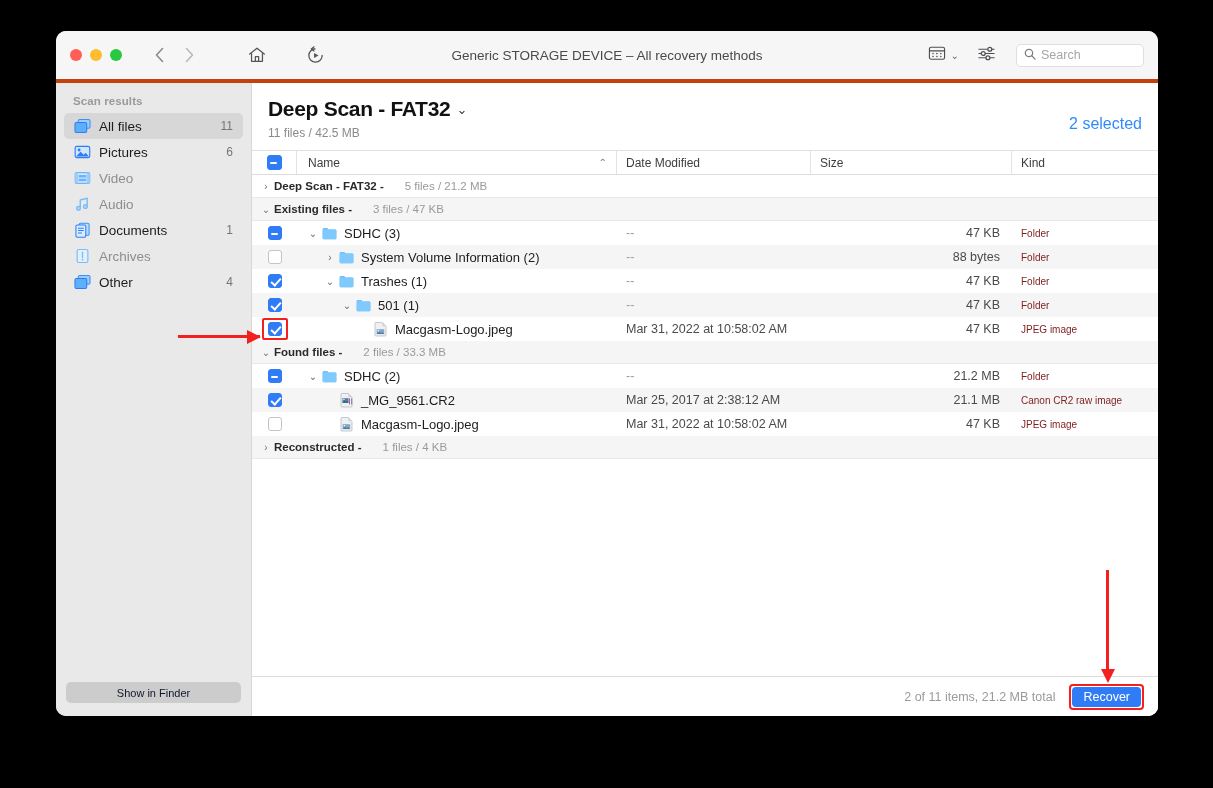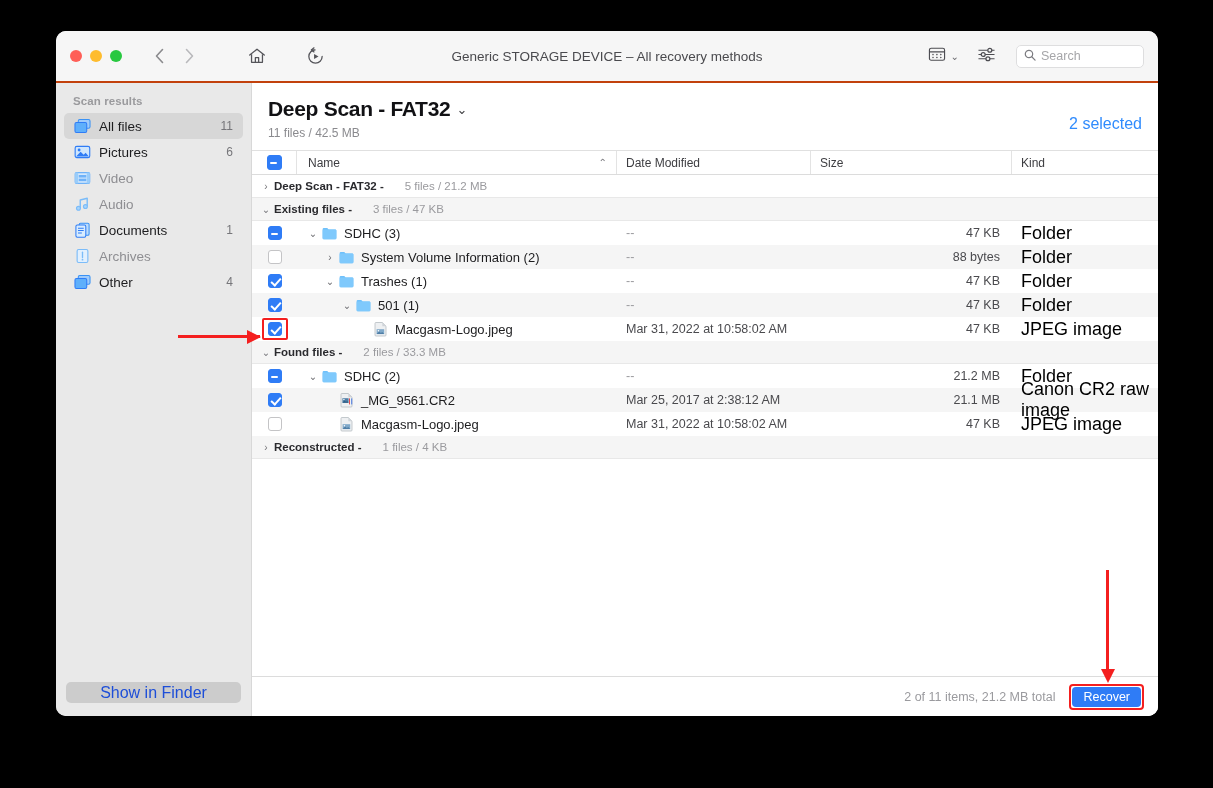--- a/index.html
+++ b/index.html
@@ -19,21 +19,21 @@
     border-radius: 10px;
     overflow: hidden;
     box-shadow: 0 10px 40px rgba(0,0,0,0.55);
   }
 
   
   .toolbar {
     position: relative;
     height: 52px;
     background: #f6f6f6;
-    border-bottom: 2px solid #c2410c;
+    border-bottom: 4px solid #c2410c;
     display: flex;
     align-items: center;
   }
   .traffic { display: flex; gap: 8px; margin-left: 14px; }
   .tl { width: 12px; height: 12px; border-radius: 50%; }
   .tl.red { background: #ff5f57; }
   .tl.yellow { background: #febc2e; }
   .tl.green { background: #28c840; }
 
   .navbtns { display: flex; gap: 4px; margin-left: 24px; align-items: center; }
@@ -112,21 +112,21 @@
   .sb-label { font-size: 13.5px; color: #1d1d1f; flex: 1; }
   .sb-label.muted { color: #8e8e92; }
   .sb-count { font-size: 12px; color: #76767a; }
 
   .sb-footer { margin-top: auto; padding: 0 10px 13px; }
   .finder-btn {
     width: 100%; height: 21px;
     background: #cccccc;
     border: none; border-radius: 5px;
     font-family: "Liberation Sans", sans-serif;
-    font-size: 16px; color: #1d4ed8;
+    font-size: 11px; color: #0f172a;
     display: flex; align-items: center; justify-content: center;
   }
 
   
   .main { flex: 1; display: flex; flex-direction: column; background: #fff; position: relative; }
 
   .main-head { padding: 14px 16px 10px 16px; position: relative; }
   .title-row { display: flex; align-items: baseline; gap: 6px; }
   .page-title { font-size: 21px; font-weight: bold; color: #111114; letter-spacing: -0.3px; }
   .title-chev { font-size: 13px; color: #3a3a3e; position: relative; top: -2px; }
@@ -170,21 +170,21 @@
   .row.group.alt { background: #f5f5f5; }
   .grp-arrow { width: 16px; display: flex; align-items: center; justify-content: center;
                color: #77777c; font-size: 10px; flex: none; }
   .grp-name { font-weight: bold; color: #2a2a2e; }
   .grp-meta { color: #9a9a9e; margin-left: 21px; }
 
   .cell-check { width: 45px; flex: none; display: flex; align-items: center; justify-content: center; }
   .cell-name { flex: 1; display: flex; align-items: center; overflow: hidden; }
   .cell-date { width: 194px; flex: none; padding-left: 9px; font-size: 12.5px; color: #4a4a4e; }
   .cell-size { width: 201px; flex: none; padding-right: 12px; text-align: right; font-size: 12.5px; color: #4a4a4e; }
-  .cell-kind { width: 146px; flex: none; padding-left: 9px; font-size: 18px; color: #000000; }
+  .cell-kind { width: 146px; flex: none; padding-left: 9px; font-size: 10px; color: #7f1d1d; }
   .dash { color: #9b9b9f; }
 
   .disc {
     width: 16px; flex: none; display: flex; align-items: center; justify-content: center;
     color: #6e6e73; font-size: 10px;
   }
   .disc.empty { visibility: hidden; }
   .row-ico { width: 17px; flex: none; display: flex; align-items: center; justify-content: center; margin-right: 6px; }
   .row-label { font-size: 13px; color: #1d1d1f; white-space: nowrap; }
 

